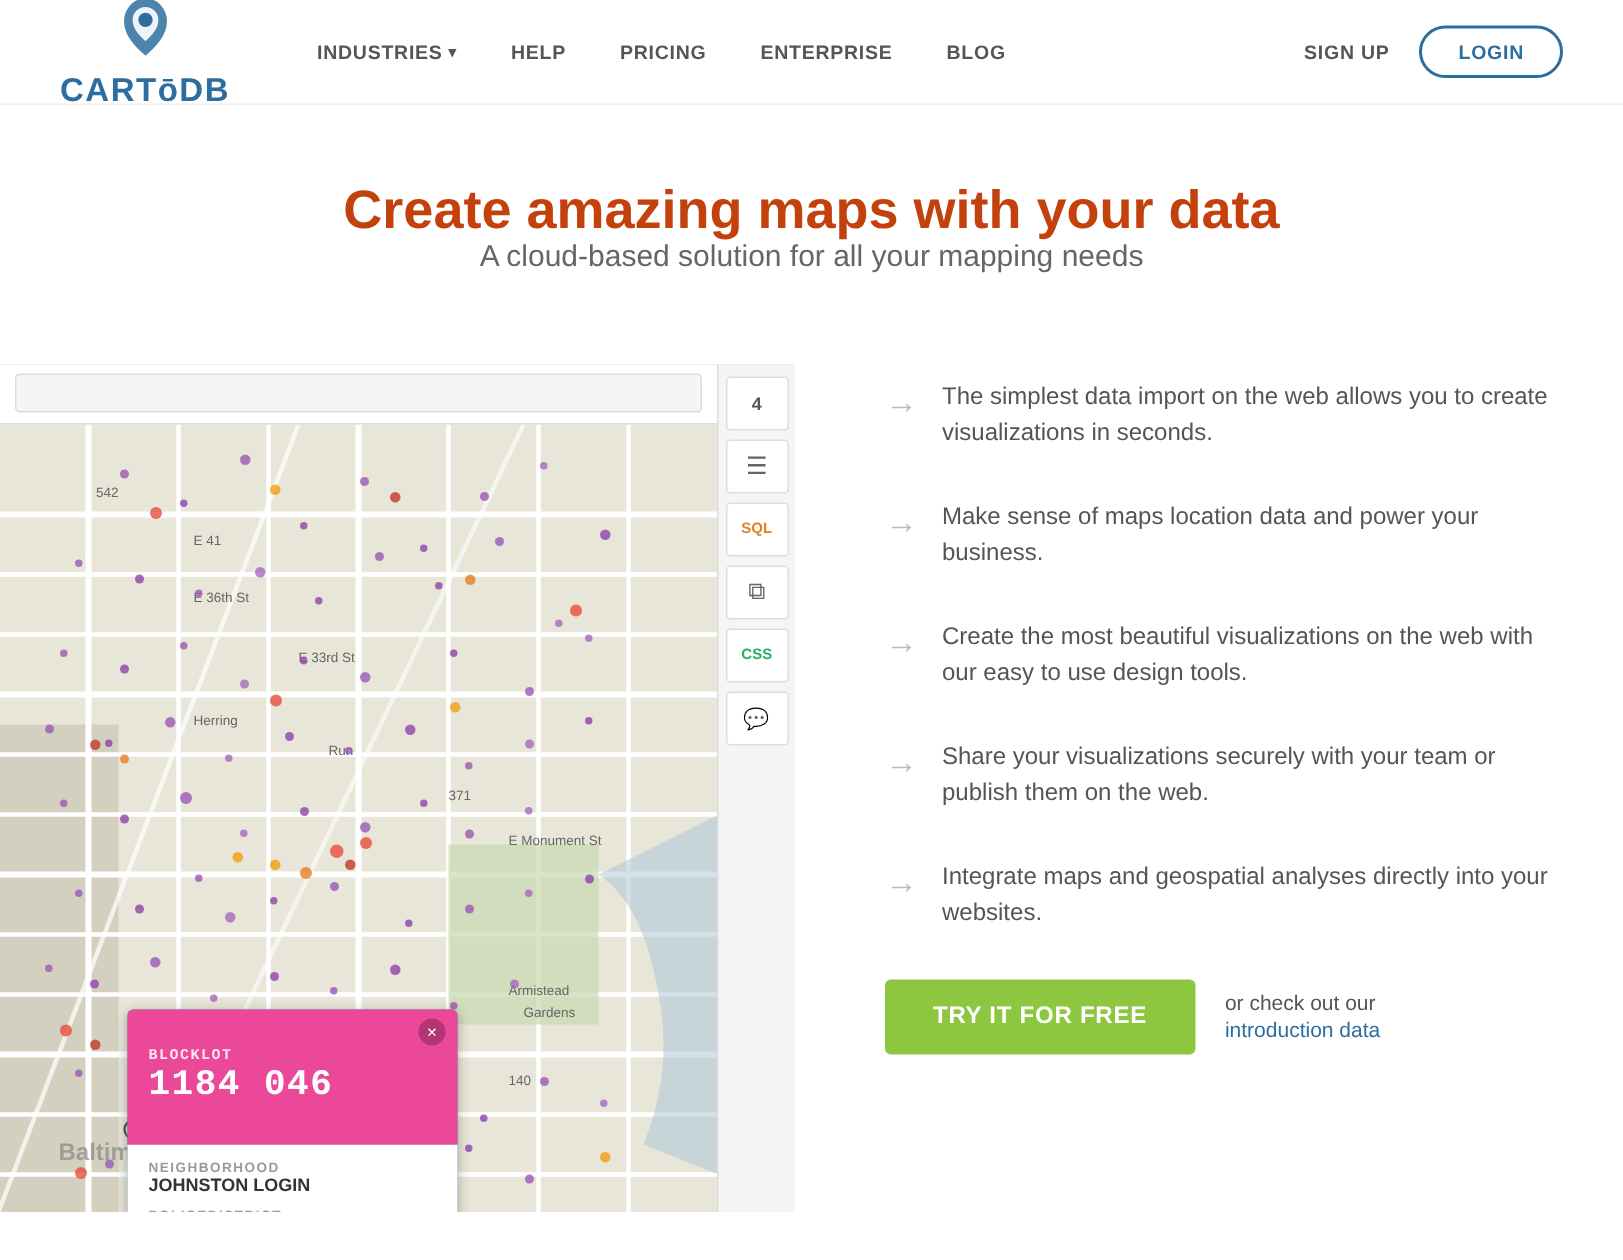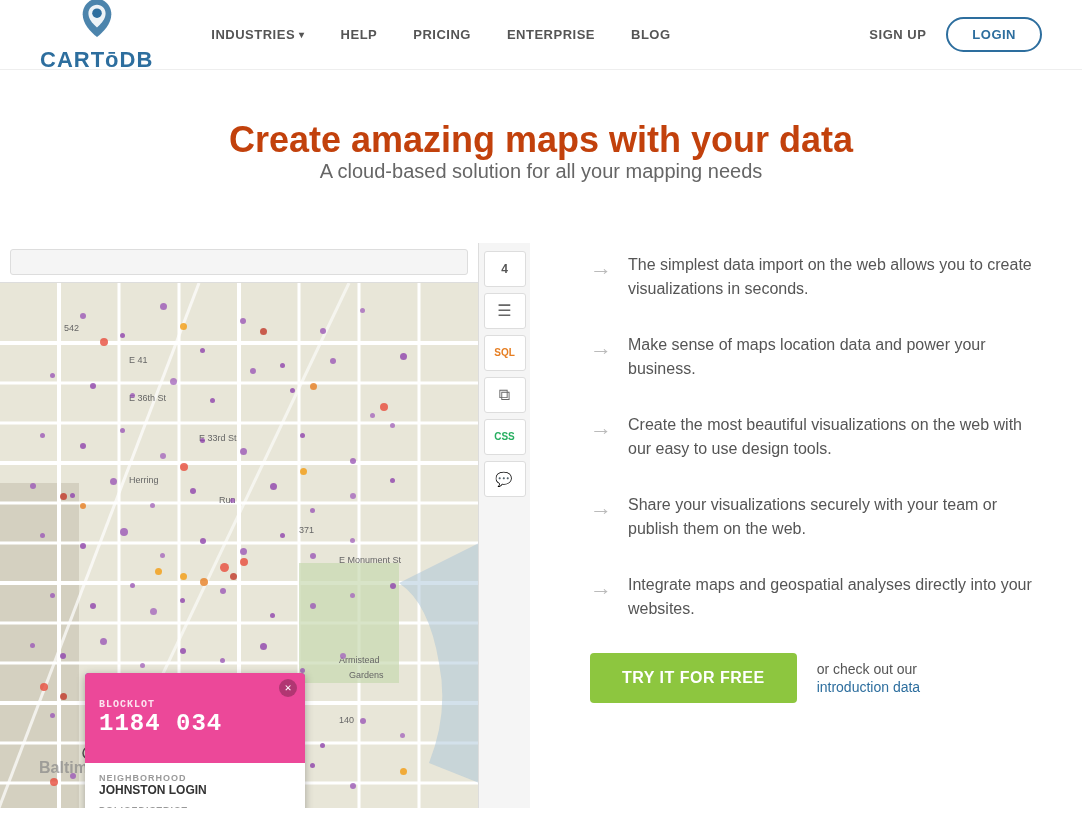--- a/index.html
+++ b/index.html
@@ -541,21 +541,21 @@
 
         <div class="dot" style="width:9px;height:9px;background:#1a4a7a;top:400px;left:170px;"></div>
         <div class="dot" style="width:8px;height:8px;background:#1a4a7a;top:415px;left:190px;"></div>
         <div class="dot" style="width:9px;height:9px;background:#1a4a7a;top:425px;left:175px;"></div>
         <div class="dot" style="width:8px;height:8px;background:#1a4a7a;top:410px;left:155px;"></div>
       </div>
 
       <div class="map-popup">
         <div class="popup-header">
           <div class="popup-label">BLOCKLOT</div>
-          <div class="popup-value">1184 034</div>
+          <div class="popup-value">1184 046</div>
           <div class="popup-close">✕</div>
         </div>
         <div class="popup-body">
           <div class="popup-field-label">NEIGHBORHOOD</div>
           <div class="popup-field-value">JOHNSTON LOGIN</div>
           <div class="popup-field-label">POLICEDISTRICT</div>
           <div class="popup-field-value">EASTERN</div>
         </div>
       </div>
 

